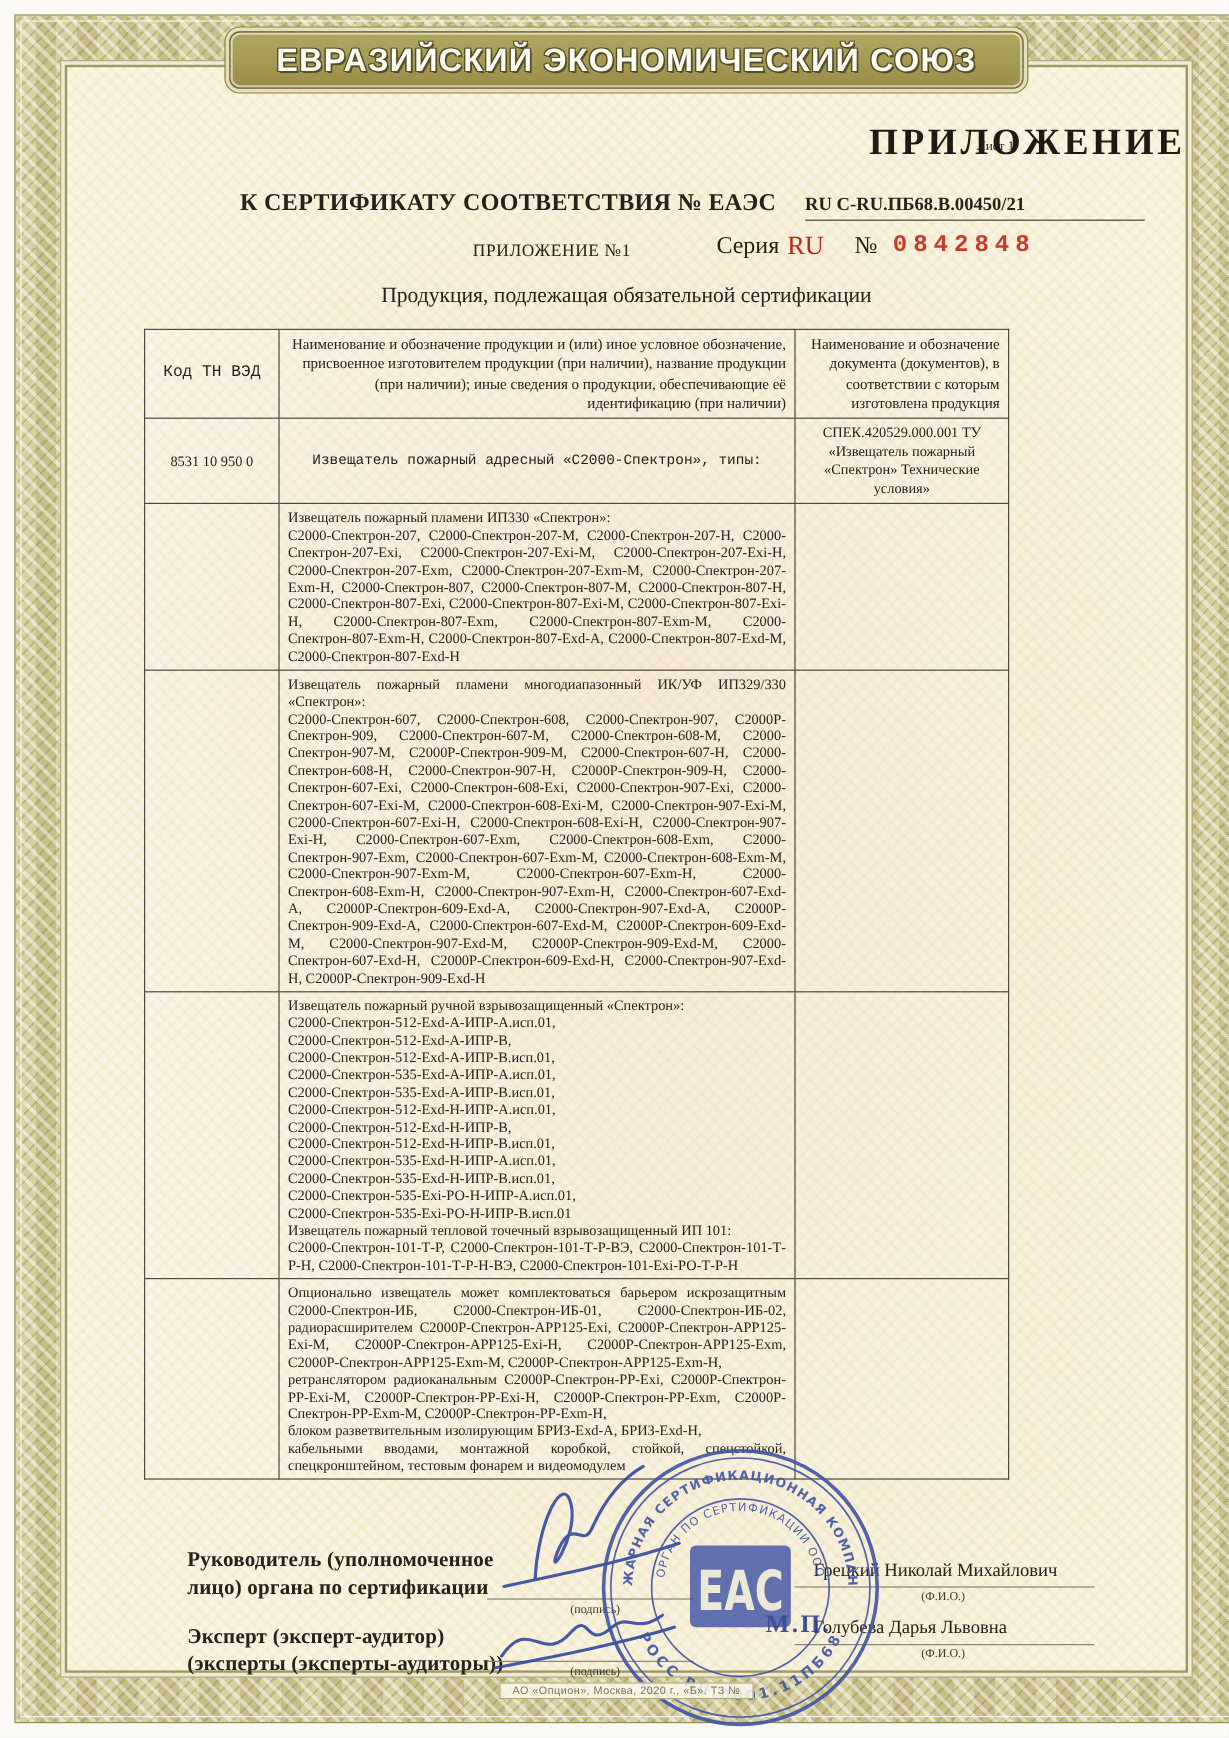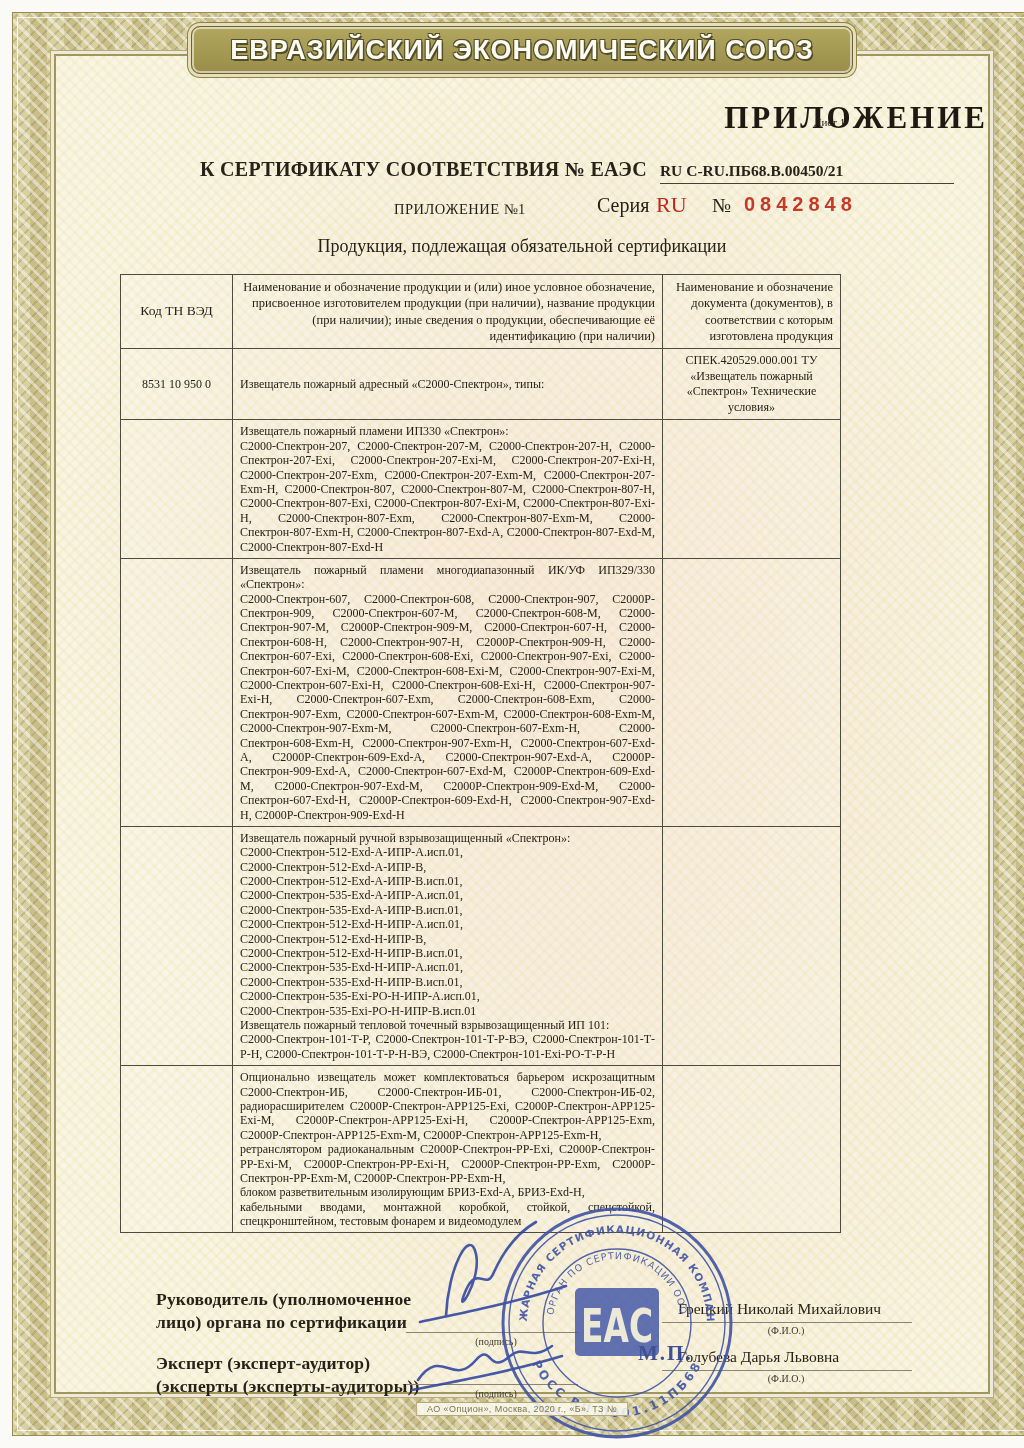--- a/index.html
+++ b/index.html
@@ -44,55 +44,55 @@
     letter-spacing:1px; color:#fdfdf4; white-space:nowrap;
     text-shadow:1.5px 1.5px 0 #554d2a, -1px -1px 0 #554d2a, 1px -1px 0 #554d2a, -1px 1px 0 #554d2a;
   }
   .abs { position:absolute; }
   .doc-title {
     top:44px; left:0; right:0; text-align:right;
     font-size:31px; font-weight:700; letter-spacing:3px; color:#1e1a12;
   }
   .sheet-label { top:60px; left:758px; font-size:11px; }
   .cert-line {
-    top:102px; left:144px; right:34px; display:flex; align-items:baseline; gap:13px;
+    top:102px; left:144px; right:34px; display:flex; align-items:baseline; gap:24px;
   }
   .cert-label { font-size:20px; font-weight:700; white-space:nowrap; letter-spacing:.3px; }
   .cert-num {
     flex:1; font-size:15.5px; font-weight:600; border-bottom:1.5px solid #464133;
     padding-bottom:3px; white-space:nowrap;
   }
   .appendix-row { top:138px; left:0; right:0; height:30px; }
   .appendix-number { position:absolute; left:338px; top:7px; font-size:14.5px; letter-spacing:.5px; }
   .series-label { position:absolute; left:541px; top:0; font-size:20px; }
   .series-value { position:absolute; left:600px; top:-2px; font-size:22px; font-weight:400; color:#c2261b; }
   .number-sign { position:absolute; left:656px; top:0; font-size:20px; }
   .blank-number {
-    position:absolute; left:688px; top:-1px; font-family:Liberation Sans, sans-serif;
+    position:absolute; left:688px; top:-1px; font-family:Liberation Mono, monospace;
     font-size:20px; font-weight:700; letter-spacing:5px; color:#c53a28;
   }
   .subtitle { top:180px; left:0; right:0; text-align:center; font-size:18px; }
   
   table.products {
     position:absolute; top:218px; left:64px; width:720px;
     border-collapse:collapse; table-layout:fixed;
     font-size:12px; line-height:1.2;
   }
   table.products col.c1 { width:112px; }
   table.products col.c2 { width:430px; }
   table.products col.c3 { width:178px; }
   table.products th, table.products td {
     border:1px solid #4f4a40; vertical-align:middle; padding:4px 7px;
     font-weight:normal; background:rgba(255,255,252,.12);
   }
-  th.code-h { font-size:13.5px; text-align:center; }
+  th.code-h { font-size:13.5px; text-align:center;font-family:Liberation Mono, monospace; }
   th.prod-h, th.doc-h { font-size:12.5px; text-align:right; line-height:1.3; }
   td.code { text-align:center; font-size:12px; vertical-align:middle; }
   td.prod { text-align:justify; white-space:pre-line; vertical-align:top; }
-  td.prod.center { vertical-align:middle; }
+  td.prod.center { text-align:center; vertical-align:middle;font-family:Liberation Mono, monospace; }
   td.doc { text-align:center; font-size:12px; line-height:1.3; vertical-align:middle; }
   
   .sig-label { font-size:17.5px; font-weight:700; white-space:pre-line; line-height:1.32; letter-spacing:.2px; }
   .leader-label { top:1232px; left:100px; }
   .expert-label { top:1296px; left:100px; }
   .sig-line { border-bottom:1.2px solid #8a8474; height:0; }
   .sign-line-1 { top:1276px; left:350px; width:172px; }
   .sign-line-2 { top:1328px; left:350px; width:172px; }
   .sig-caption { font-size:10px; color:#3c372c; text-align:center; }
   .sign-cap-1 { top:1280px; left:380px; width:120px; }

